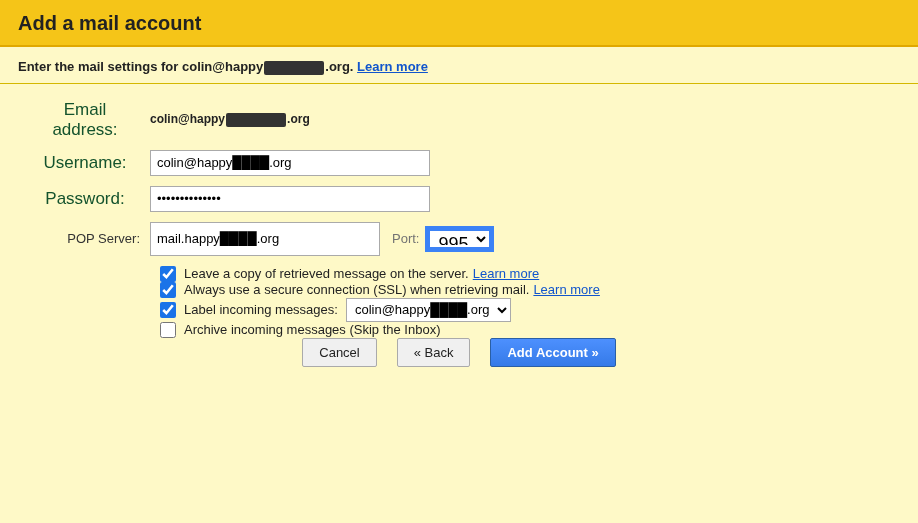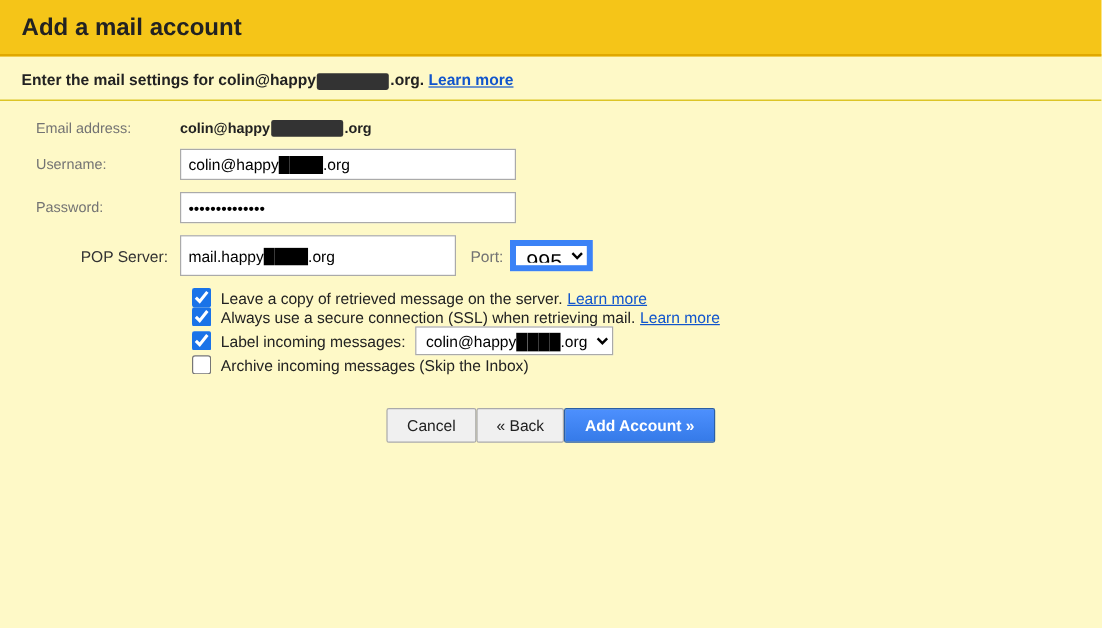--- a/index.html
+++ b/index.html
@@ -38,24 +38,24 @@
     .form-area {
       padding: 16px 30px 16px 30px;
     }
     .form-row {
       display: flex;
       align-items: center;
       margin-bottom: 10px;
     }
     .form-label {
       width: 120px;
-      text-align: left;
+      text-align: center;
       padding-right: 10px;
-      font-size: 12px;
-      color: #737373;
+      font-size: 17px;
+      color: #14532d;
       flex-shrink: 0;
     }
     .form-value-bold {
       font-weight: bold;
       font-size: 12px;
     }
     .form-input {
       border: 1px solid #aaa;
       padding: 3px 6px;
       font-size: 13px;
@@ -126,22 +126,21 @@
       margin-left: 8px;
       border: 1px solid #aaa;
       background: #fff;
       font-size: 13px;
       padding: 2px 4px;
       height: 24px;
     }
     .buttons-row {
       display: flex;
       justify-content: center;
-      gap: 0;
-      margin-top: 28px;
+      gap: 20px;
     }
     .btn {
       border: 1px solid #aaa;
       background: #f0f0f0;
       font-size: 13px;
       padding: 6px 16px;
       cursor: pointer;
       color: #222;
       border-radius: 2px;
     }

